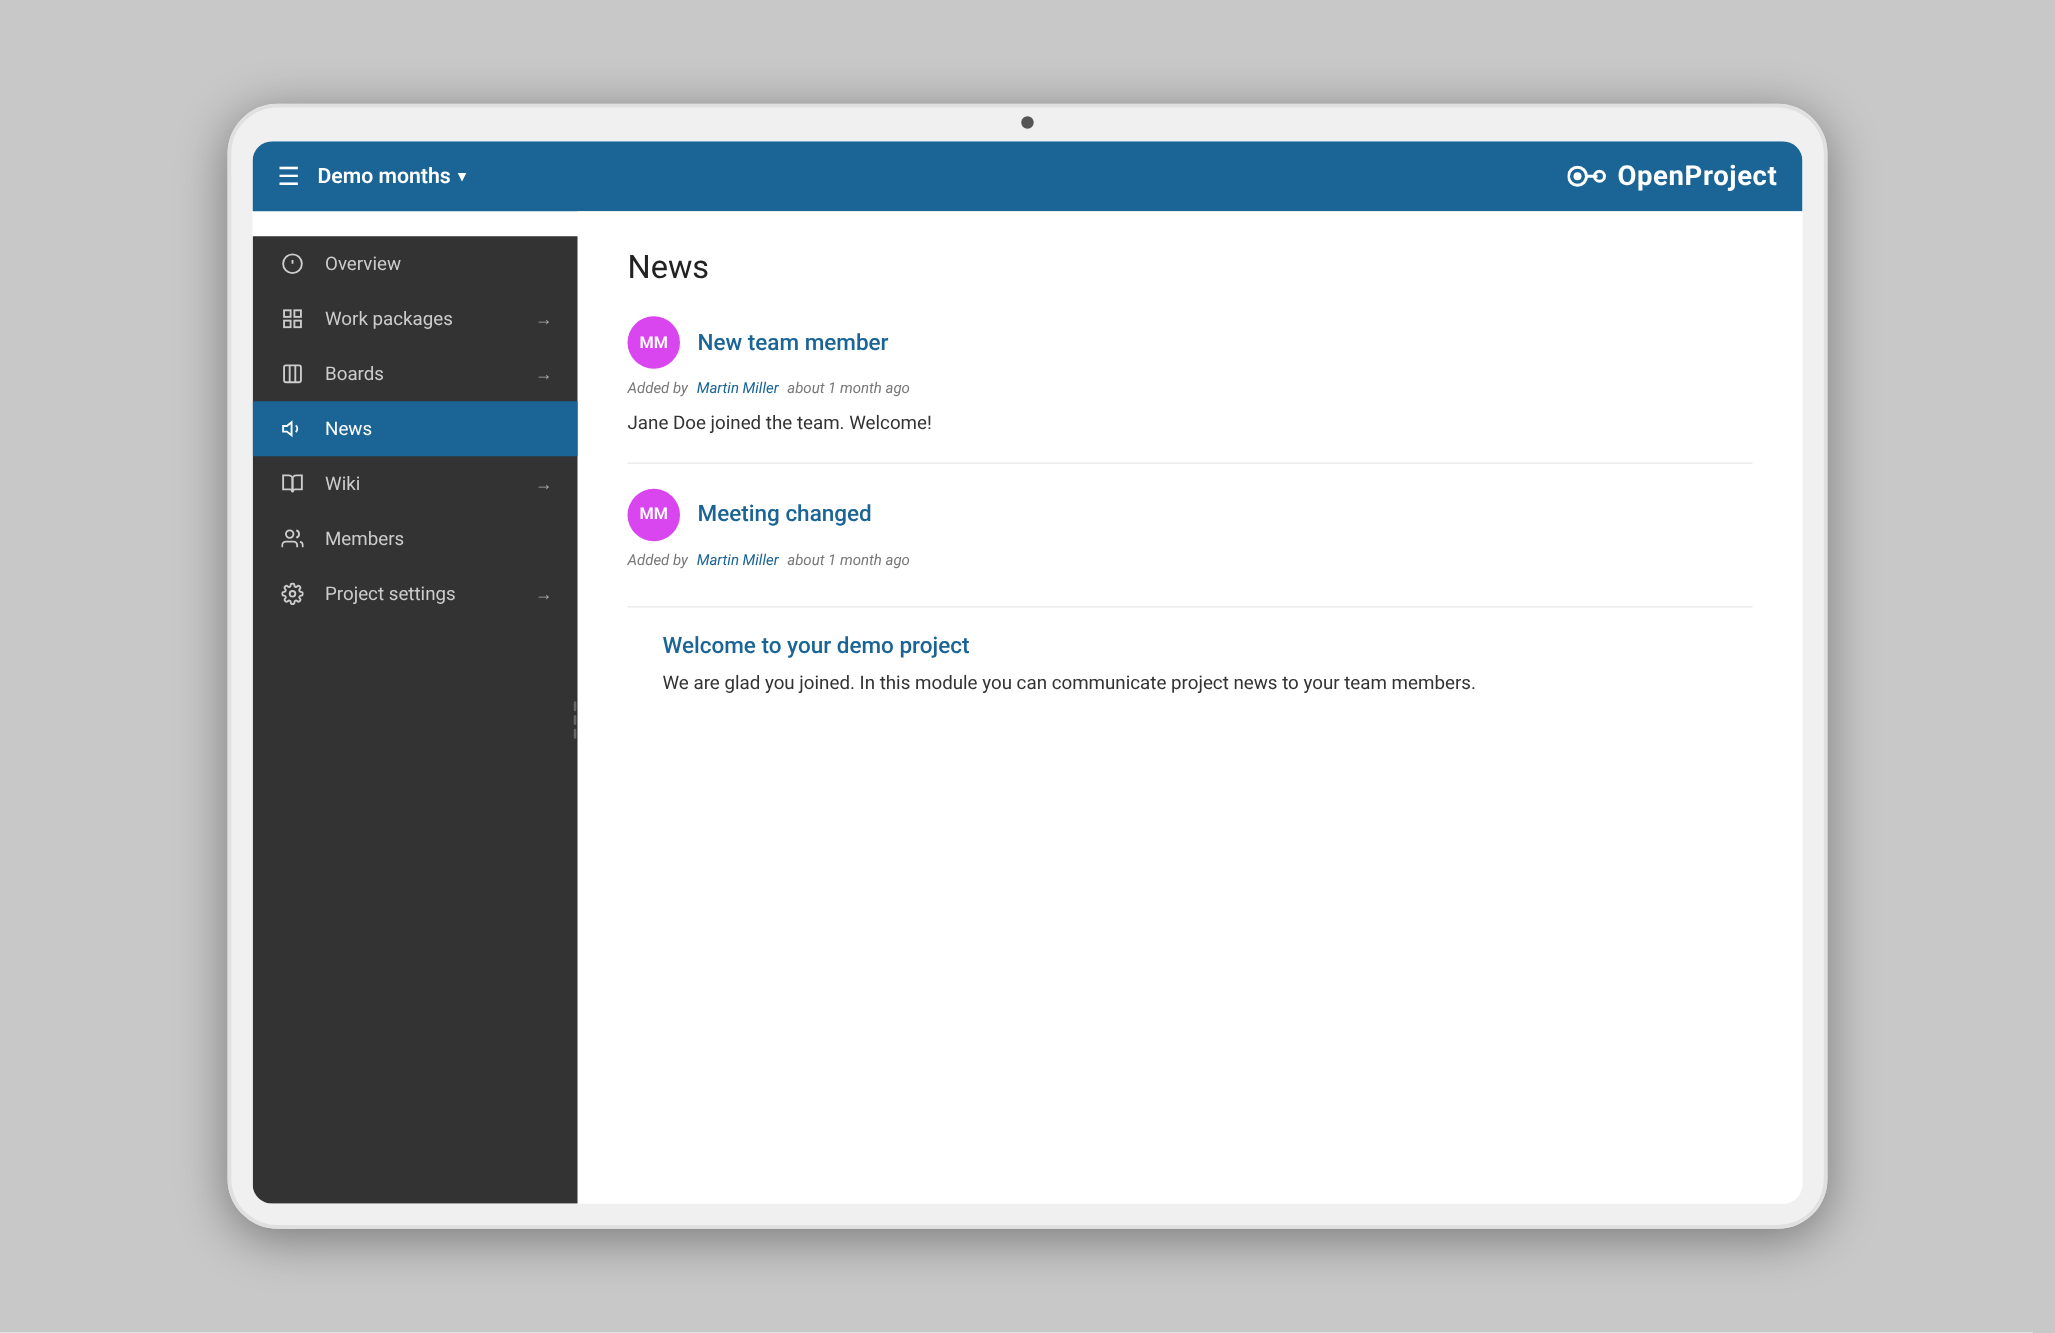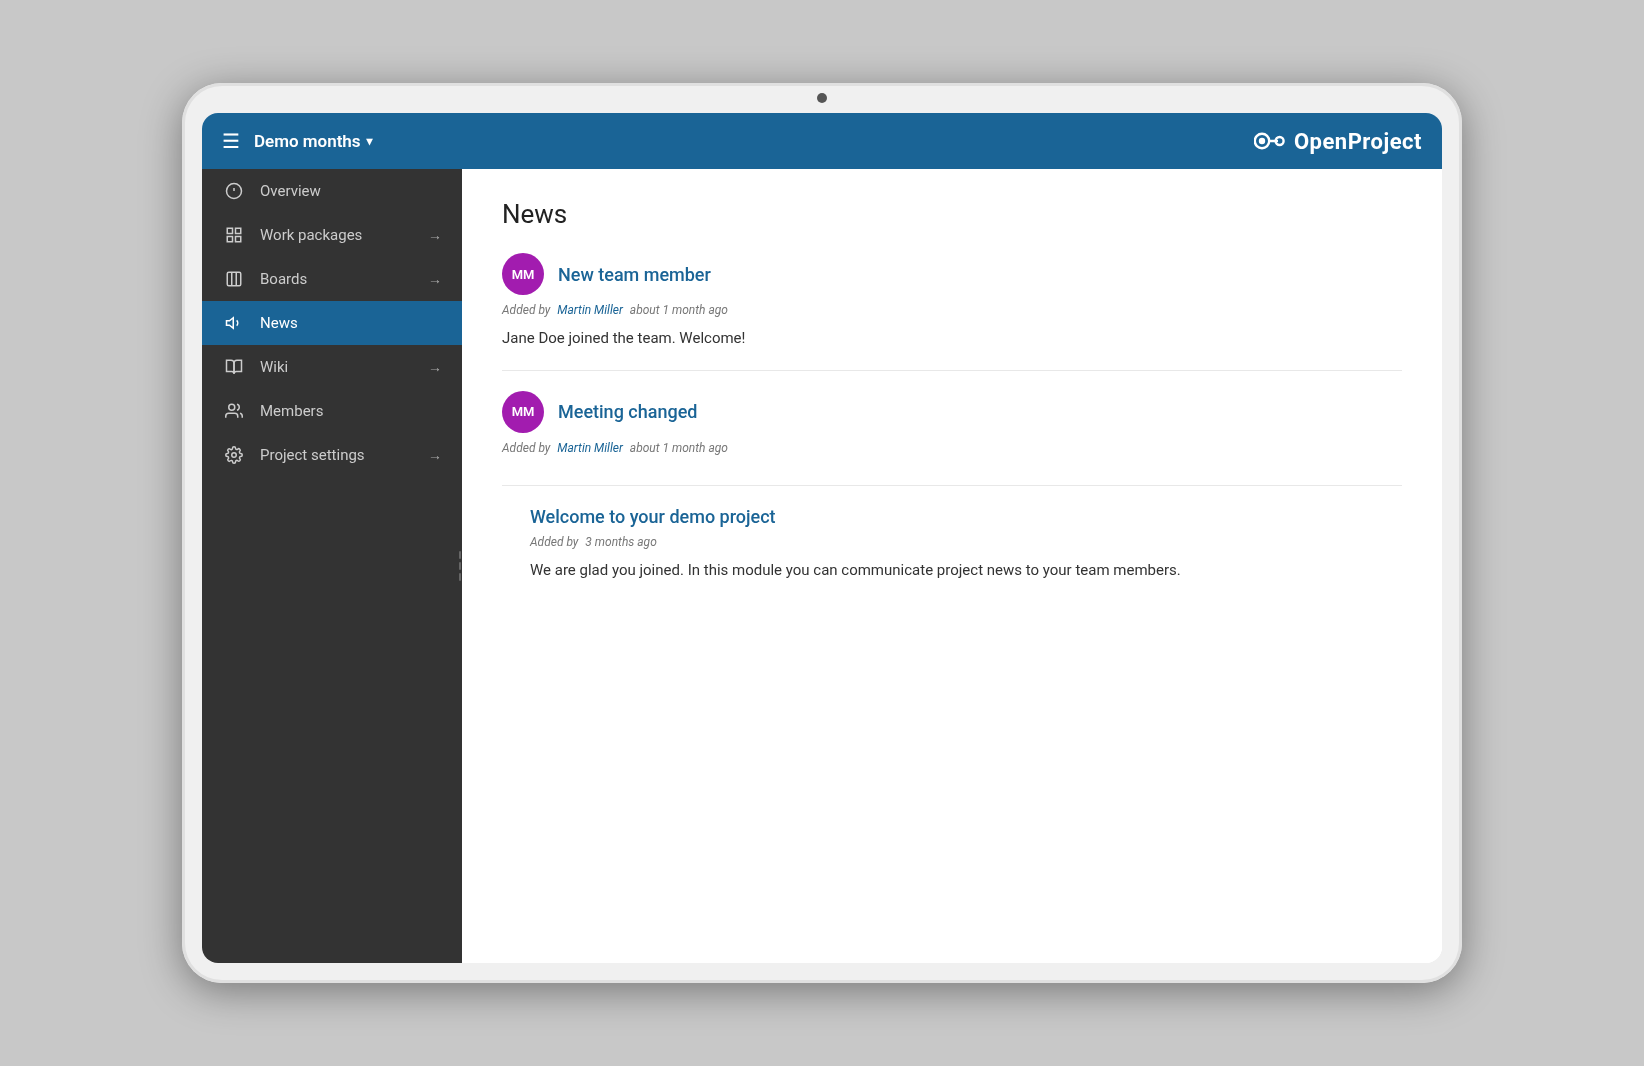--- a/index.html
+++ b/index.html
@@ -92,20 +92,21 @@
       overflow: hidden;
     }
     
     .sidebar {
       width: 260px;
       background: #333;
       flex-shrink: 0;
       display: flex;
       flex-direction: column;
       position: relative;
+      margin-top: 20px;
     }
     .sidebar-item {
       display: flex;
       align-items: center;
       padding: 13px 20px;
       color: #ccc;
       cursor: pointer;
       position: relative;
       font-size: 15px;
     }
@@ -176,21 +177,21 @@
     .news-header {
       display: flex;
       align-items: center;
       gap: 14px;
       margin-bottom: 8px;
     }
     .avatar {
       width: 42px;
       height: 42px;
       border-radius: 50%;
-      background: #a21caf;
+      background: #d946ef;
       color: #fff;
       display: flex;
       align-items: center;
       justify-content: center;
       font-size: 13px;
       font-weight: 600;
       flex-shrink: 0;
     }
     .news-title-link {
       color: #1a6496;
@@ -357,24 +358,19 @@
             <span>Added by</span>
             <a style="color:#1a6496;text-decoration:none;margin:0 4px;">Martin Miller</a>
             <span>about 1 month ago</span>
           </div>
         </div>
 
         <div class="news-item">
           <div class="news-header">
             <a class="news-title-link">Welcome to your demo project</a>
           </div>
-          <div class="news-meta">
-            <span>Added by</span>
-            <span style="margin:0 2px;"> </span>
-            <span>3 months ago</span>
-          </div>
           <div class="news-body">We are glad you joined. In this module you can communicate project news to your team members.</div>
         </div>
 
       </div>
     </div>
   </div>
 </div>
 
 </body></html>

